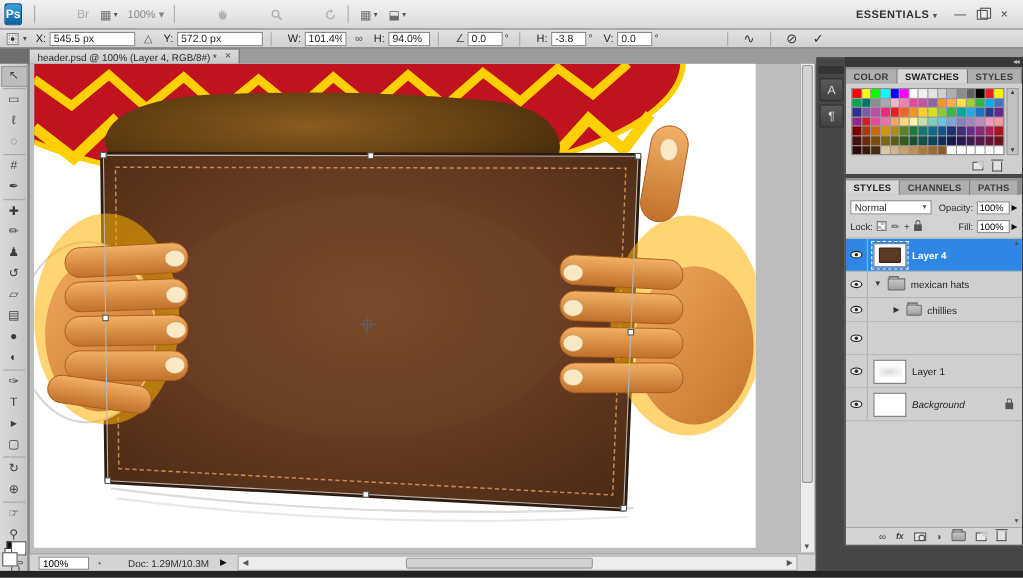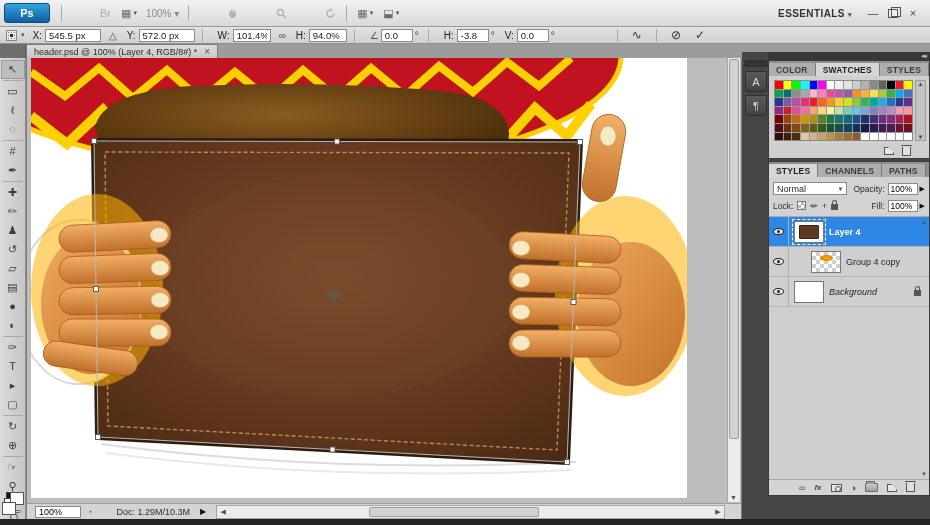--- a/index.html
+++ b/index.html
@@ -3,21 +3,21 @@
 <meta charset="utf-8">
 <style>
   * { margin:0; padding:0; box-sizing:border-box; font-family:"Liberation Sans", sans-serif; }
   html,body { width:930px; height:525px; overflow:hidden; background:#7d7d7d; }
   .app { position:absolute; inset:0; width:930px; height:525px; font-size:11px; color:#222; }
 
   
   .menubar { position:absolute; left:0; top:0; width:930px; height:27px;
     background:linear-gradient(#f2f2f2,#d9d9d9); border-bottom:1px solid #9a9a9a;
     display:flex; align-items:center; }
-  .ps-logo { width:46px; height:20px; margin:0 6px 0 4px; background:linear-gradient(#34a3e0,#0f5f9e);
+  .ps-logo { width:16px; height:20px; margin:0 6px 0 4px; background:linear-gradient(#34a3e0,#0f5f9e);
     color:#fff; font-weight:bold; font-size:11px; display:flex; align-items:center; justify-content:center;
     border-radius:3px; border:1px solid #0c4e84; }
   .menu-item { padding:0 9px; font-size:11px; color:#1c1c1c; cursor:default; }
   .mb-sep { width:1px; height:16px; background:#aaa; margin:0 5px; }
   .mb-icon { color:#6b6b6b; font-size:11px; padding:0 5px; display:flex; align-items:center; gap:2px; }
   .mb-icon.dim { opacity:.45;margin-left:28px; }
   .mb-caret { font-size:7px; color:#555; }
   .mb-zoom { font-size:10px; color:#8a8a8a; padding:0 4px; }
   .spacer { flex:1; }
   .workspace { font-size:10px; font-weight:bold; color:#333; letter-spacing:.4px; padding:0 6px; }
@@ -30,21 +30,21 @@
   .optionsbar { position:absolute; left:0; top:27px; width:930px; height:17px;
     background:linear-gradient(#e3e3e3,#cfcfcf); border-bottom:1px solid #8f8f8f;
     display:flex; align-items:center; font-size:10px; color:#333; }
   .refpoint { width:11px; height:11px; margin:0 4px 0 6px; position:relative; background:#e9e9e9; border:1px solid #888; }
   .refpoint::after { content:""; position:absolute; left:3px; top:3px; width:3px; height:3px; background:#333;
     box-shadow:-3px -3px 0 -1px #777, 0 -3px 0 -1px #777, 3px -3px 0 -1px #777,
                -3px 0 0 -1px #777, 3px 0 0 -1px #777,
                -3px 3px 0 -1px #777, 0 3px 0 -1px #777, 3px 3px 0 -1px #777; }
   .ob-label { margin:0 3px 0 8px; color:#222; }
   .ob-glyph { margin:0 2px 0 8px; color:#555; font-size:10px; }
-  .num-field { width:56px; height:13px; border:1px solid #8a8a8a; background:#fff; font-size:9.5px;
+  .num-field { width:78px; height:13px; border:1px solid #8a8a8a; background:#fff; font-size:9.5px;
     padding:0 3px; color:#222; }
   .num-field.small { width:38px; }
   .ob-deg { margin:0 2px; color:#444; }
   .ob-sep { width:1px; height:13px; background:#aaa; margin:0 7px; }
   .ob-btn { margin:0 7px; color:#333; font-size:12px; }
 
   
   .tabbar { position:absolute; left:0; top:44px; width:930px; height:14px; background:#9c9c9c; display:flex; }
   .tab-stub { width:26px; height:14px; background:#6e6e6e; border-right:1px solid #5a5a5a; }
   .doc-tab { height:14px; background:linear-gradient(#dcdcdc,#c8c8c8); border:1px solid #7c7c7c; border-bottom:none;
@@ -599,35 +599,60 @@
                   <span class="eye"></span>
                 </span>
               <span class="row-body">
                 <span class="thumb sel-thumb">
                     <span class="t-board"></span>
                   </span>
                 <span class="lname" style="font-weight:bold">Layer 4</span>
               </span>
             </div>
 
-
+            <div class="layer-row" style="height:24px">
+              <span class="eye-cell">
+                  <span class="eye"></span>
+                </span>
+              <span class="row-body">
+                <span class="tri">▼</span>
+                <span class="folder"></span>
+                <span class="lname">mexican hats</span>
+              </span>
+            </div>
+
+            <div class="layer-row" style="height:22px">
+              <span class="eye-cell">
+                  <span class="eye"></span>
+                </span>
+              <span class="row-body">
+                <span class="indent"></span>
+                <span class="tri">▶</span>
+                <span class="folder" style="width:14px;height:10px"></span>
+                <span class="lname">chillies</span>
+              </span>
+            </div>
+
+            <div class="layer-row" style="height:30px">
+              <span class="eye-cell">
+                  <span class="eye"></span>
+                </span>
+            </div>
 
             <div class="layer-row" style="height:30px">
               <span class="eye-cell">
                   <span class="eye"></span>
                 </span>
               <span class="row-body">
-                <span class="indent"></span>
-                <span class="thumb checker">
-                    <span class="t-orange"></span>
+                <span class="thumb">
+                    <span class="t-sketch"></span>
                   </span>
-                <span class="lname">Group 4 copy</span>
+                <span class="lname">Layer 1</span>
               </span>
             </div>
-
 
             <div class="layer-row" style="height:30px">
               <span class="eye-cell">
                   <span class="eye"></span>
                 </span>
               <span class="row-body">
                 <span class="thumb"></span>
                 <span class="lname italic">Background</span>
                 <span class="li-lock bg-lock"></span>
               </span>

